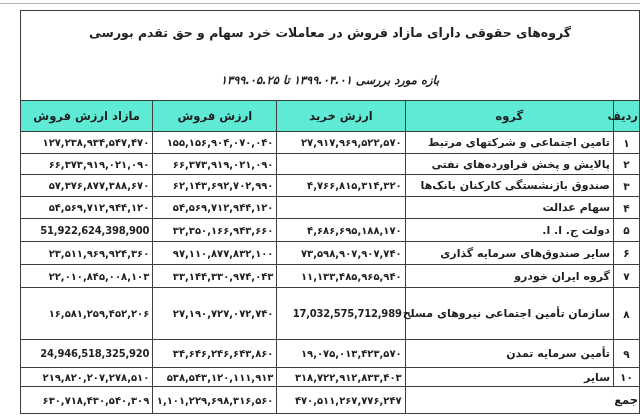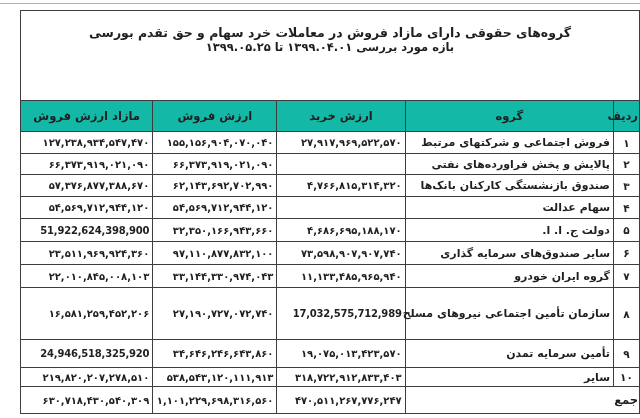--- a/index.html
+++ b/index.html
@@ -46,31 +46,32 @@
   col.c-surp  { width: 132px; }
 
   tr.title-row td { height: 87px; text-align: center; vertical-align: top; }
   .doc-title {
     margin-top: 13px;
     font-size: 12.5px;
     font-weight: bold;
     white-space: normal;
   }
   .doc-subtitle {
-    margin-top: 0;
+    margin-top: 33px;
     font-size: 11.5px;
     font-weight: bold;
+    font-style: italic;
   }
 
   tr.header-row th {
     height: 28px;
     font-size: 11.5px;
     font-weight: bold;
     text-align: center;
-    background: #14b8a6;
+    background: #5eead4;
   }
 
   td.cell-no {
     text-align: center;
     font-size: 10.5px;
     font-weight: bold;
   }
   td.cell-group {
     text-align: right;
     font-size: 11px;
@@ -124,21 +125,21 @@
       <tr class="header-row">
         <th>ردیف</th>
         <th>گروه</th>
         <th>ارزش خرید</th>
         <th>ارزش فروش</th>
         <th>مازاد ارزش فروش</th>
       </tr>
 
       <tr class="h22">
         <td class="cell-no">۱</td>
-        <td class="cell-group">فروش اجتماعی و شرکتهای مرتبط</td>
+        <td class="cell-group">تامین اجتماعی و شرکتهای مرتبط</td>
         <td class="cell-num">۲۷,۹۱۷,۹۶۹,۵۲۲,۵۷۰</td>
         <td class="cell-num">۱۵۵,۱۵۶,۹۰۴,۰۷۰,۰۴۰</td>
         <td class="cell-num">۱۲۷,۲۳۸,۹۳۴,۵۴۷,۴۷۰</td>
       </tr>
 
       <tr class="h21">
         <td class="cell-no">۲</td>
         <td class="cell-group">پالایش و پخش فراورده‌های نفتی</td>
         <td class="cell-num"></td>
         <td class="cell-num">۶۶,۳۷۳,۹۱۹,۰۲۱,۰۹۰</td>

